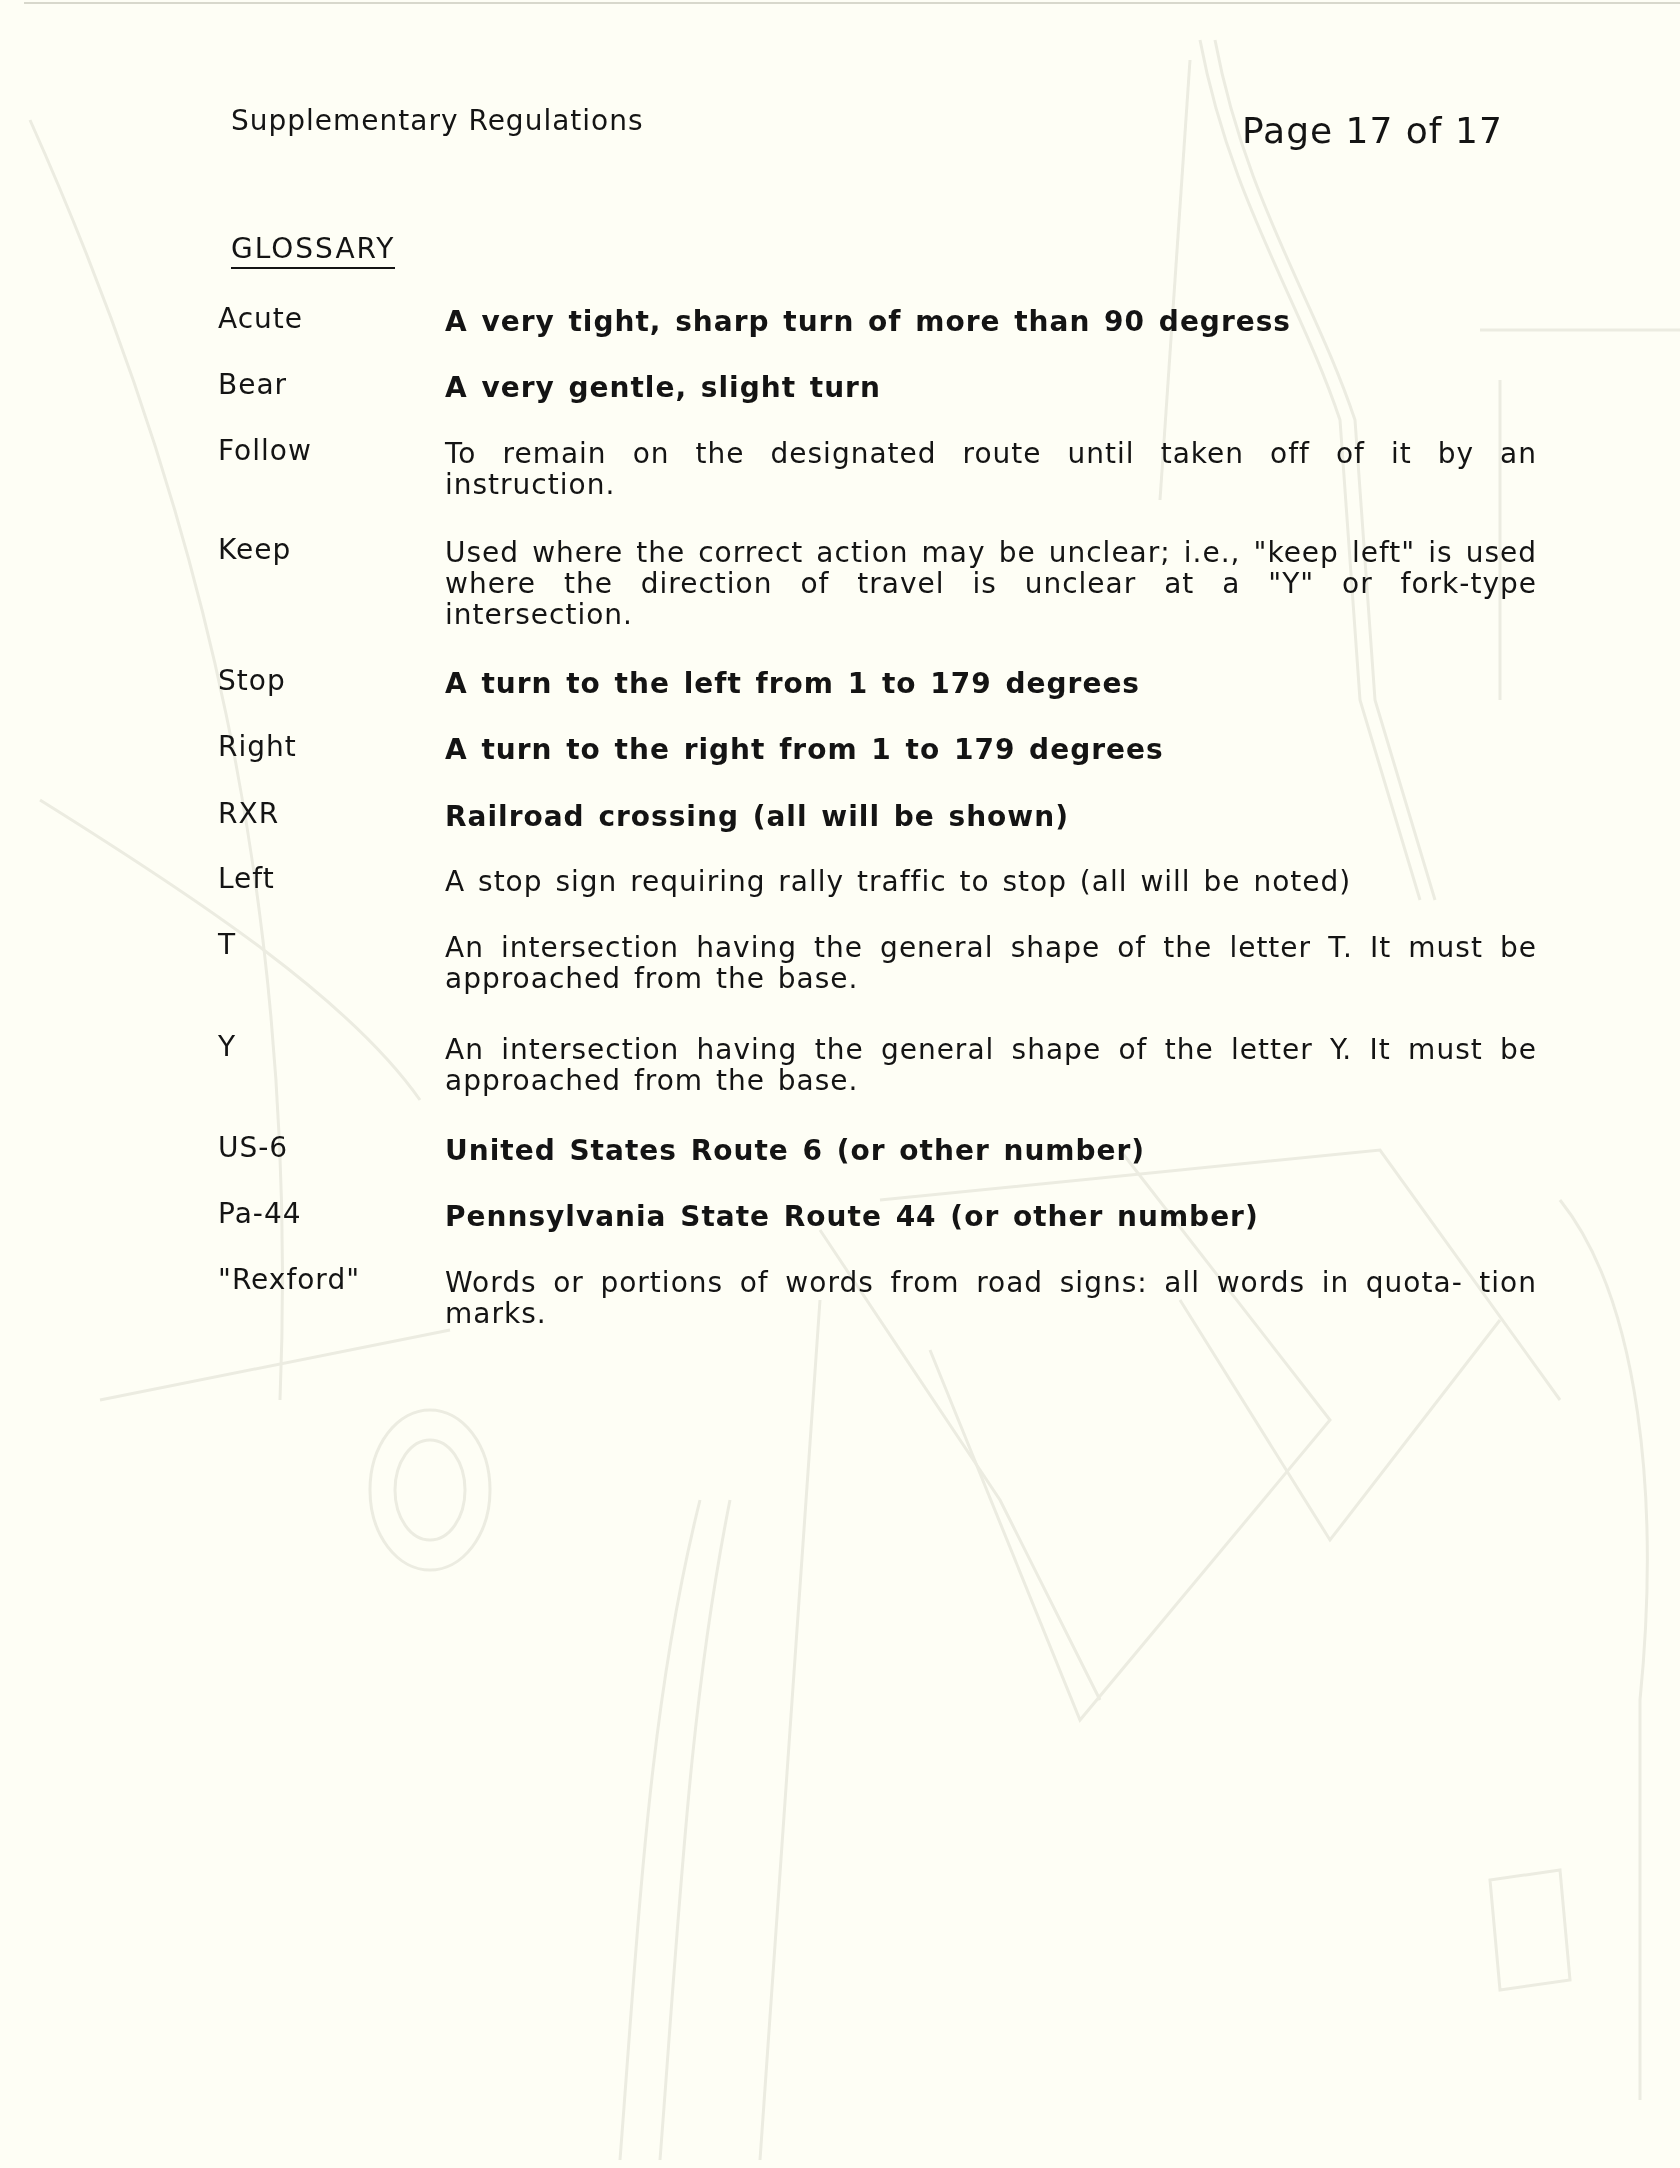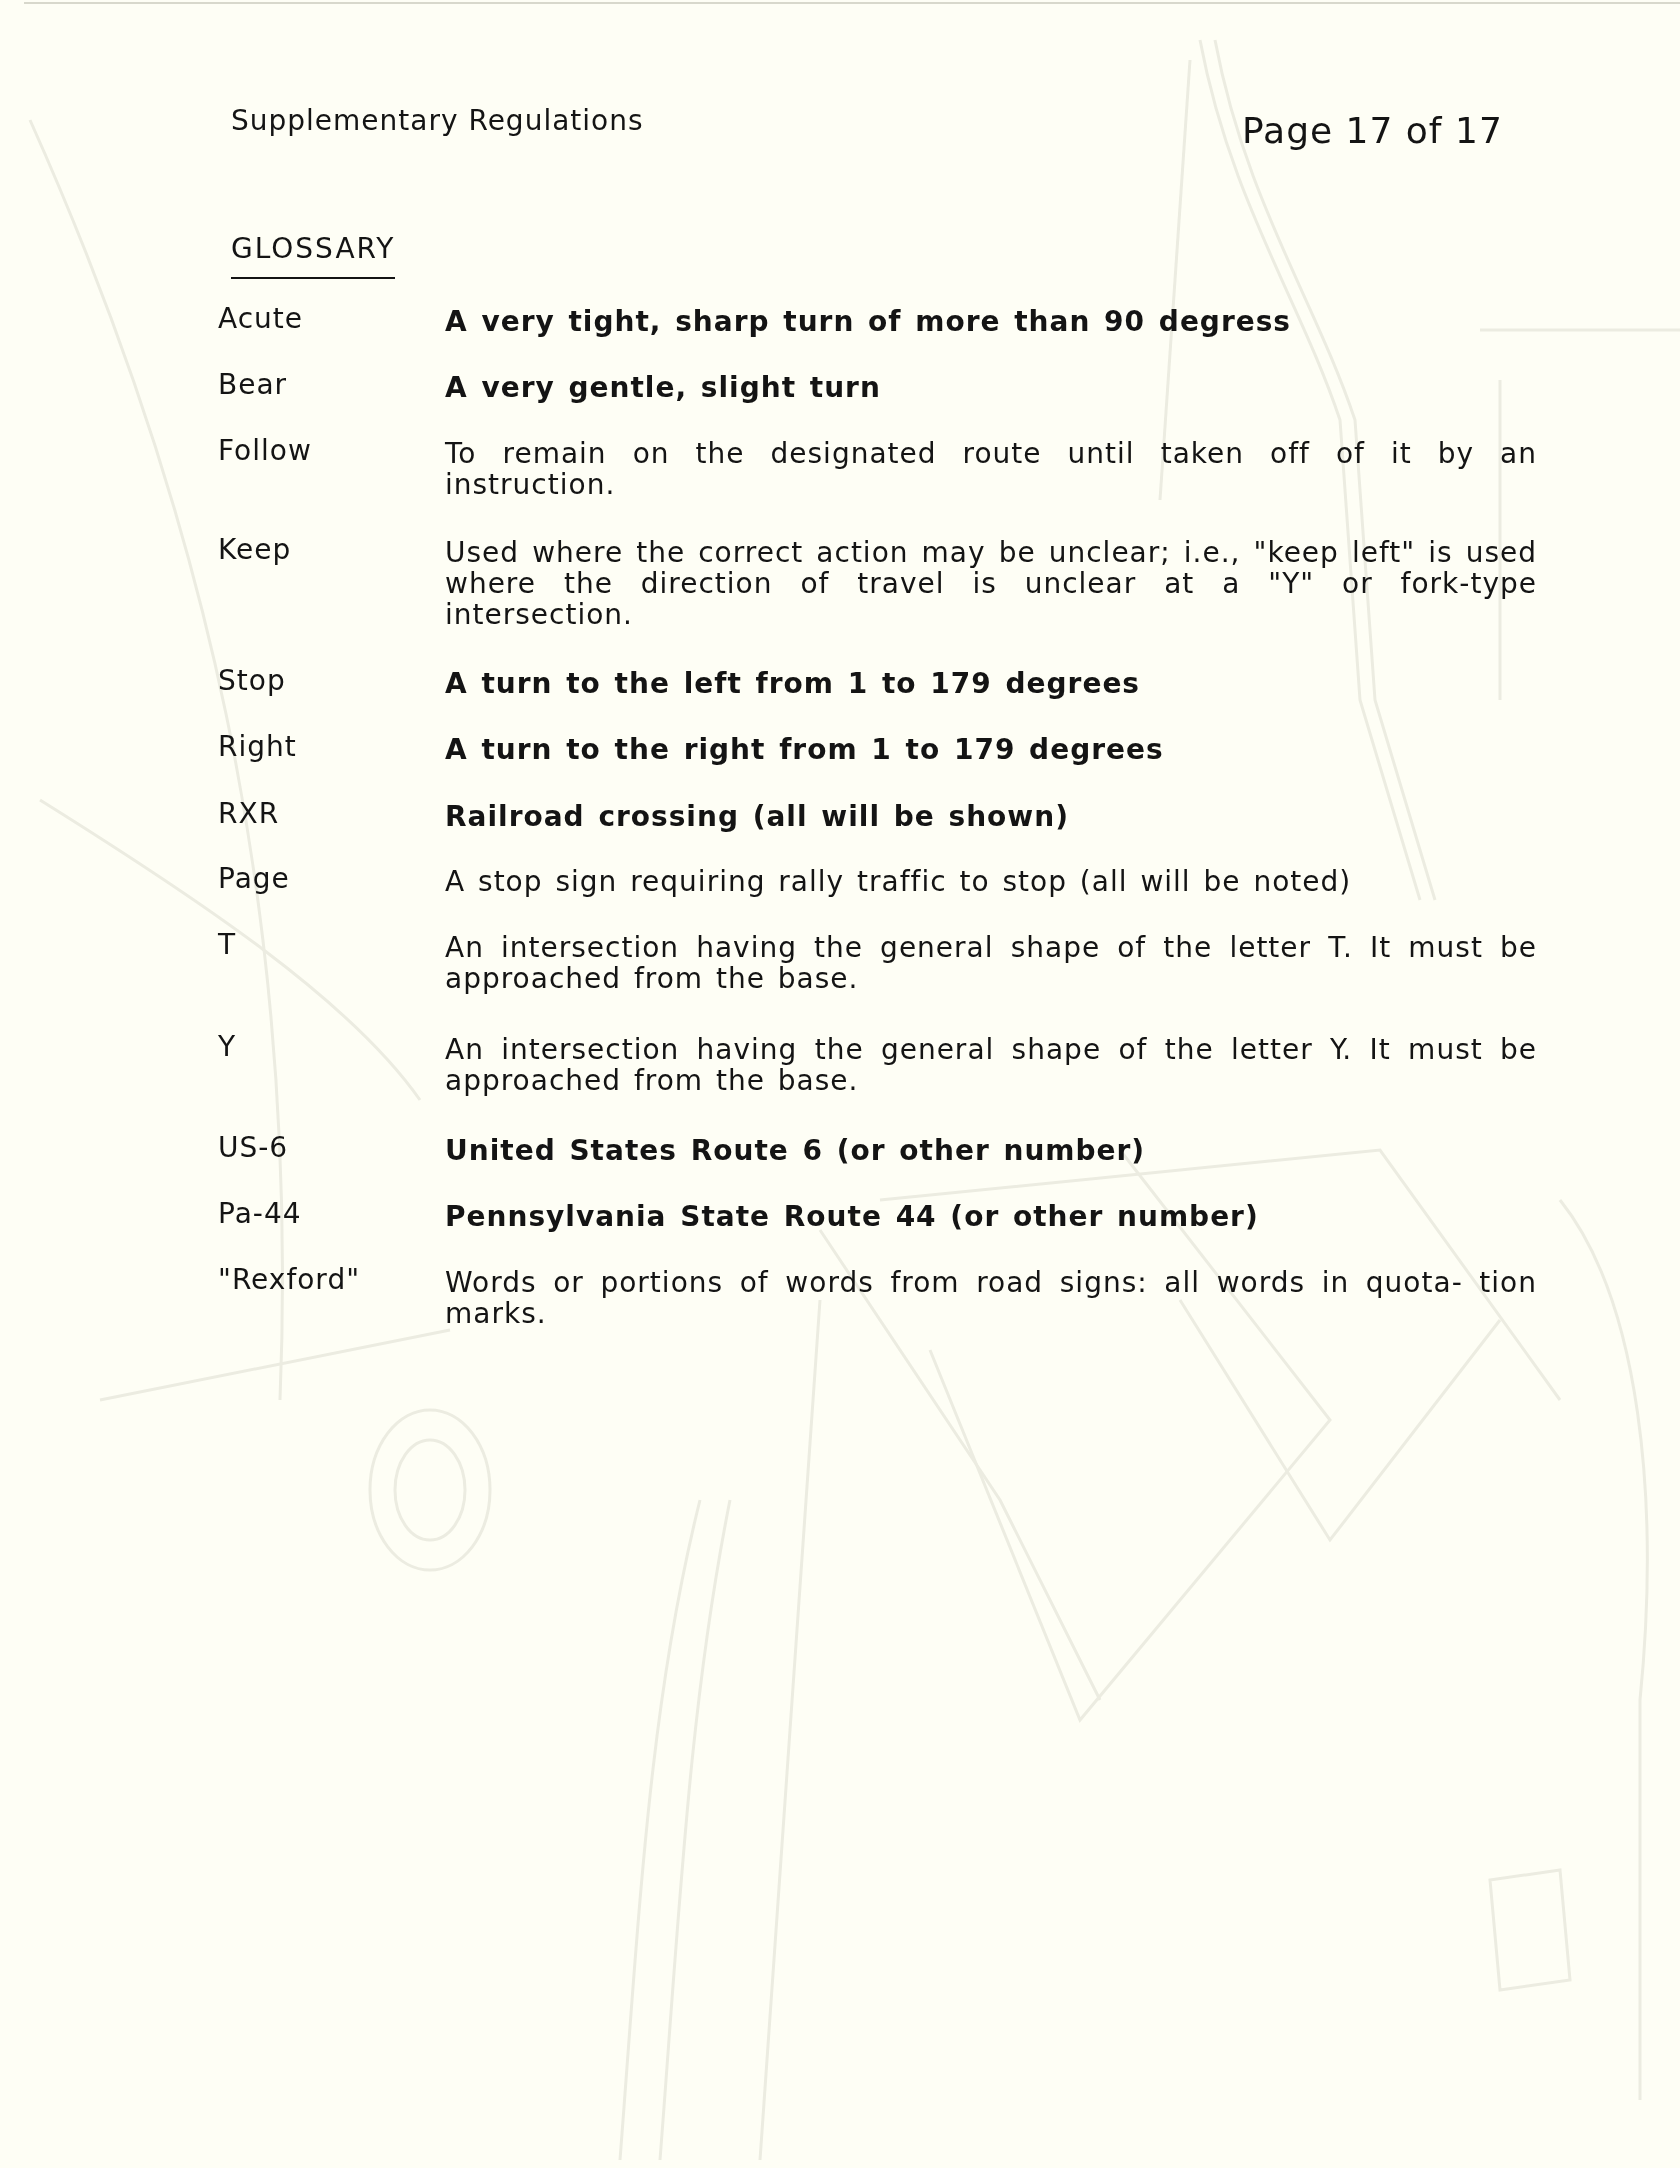--- a/index.html
+++ b/index.html
@@ -46,21 +46,21 @@
     letter-spacing: 1px;
     white-space: nowrap;
   }
   .section-title {
     position: absolute;
     left: 231px;
     top: 233px;
     font-size: 28px;
     letter-spacing: 2px;
     white-space: nowrap;
-    padding-bottom: 12px;
+    padding-bottom: 2px;
     border-bottom: 2px solid #141414;
     line-height: 32px;
   }
   .entry {
     position: absolute;
     left: 0;
     width: 1680px;
   }
   .term {
     position: absolute;
@@ -146,21 +146,21 @@
   </div>
   <div class="entry" style="top:732px">
     <span class="term">Right</span>
     <div class="def single">A turn to the right from 1 to 179 degrees</div>
   </div>
   <div class="entry" style="top:799px">
     <span class="term">RXR</span>
     <div class="def single">Railroad crossing (all will be shown)</div>
   </div>
   <div class="entry" style="top:864px">
-    <span class="term">Page</span>
+    <span class="term">Left</span>
     <div class="def">A stop sign requiring rally traffic to stop (all will be noted)</div>
   </div>
   <div class="entry" style="top:930px">
     <span class="term">T</span>
     <div class="def">An intersection having the general shape of the letter T.  It must be approached from the base.</div>
   </div>
   <div class="entry" style="top:1032px">
     <span class="term">Y</span>
     <div class="def">An intersection having the general shape of the letter Y.  It must be approached from the base.</div>
   </div>

